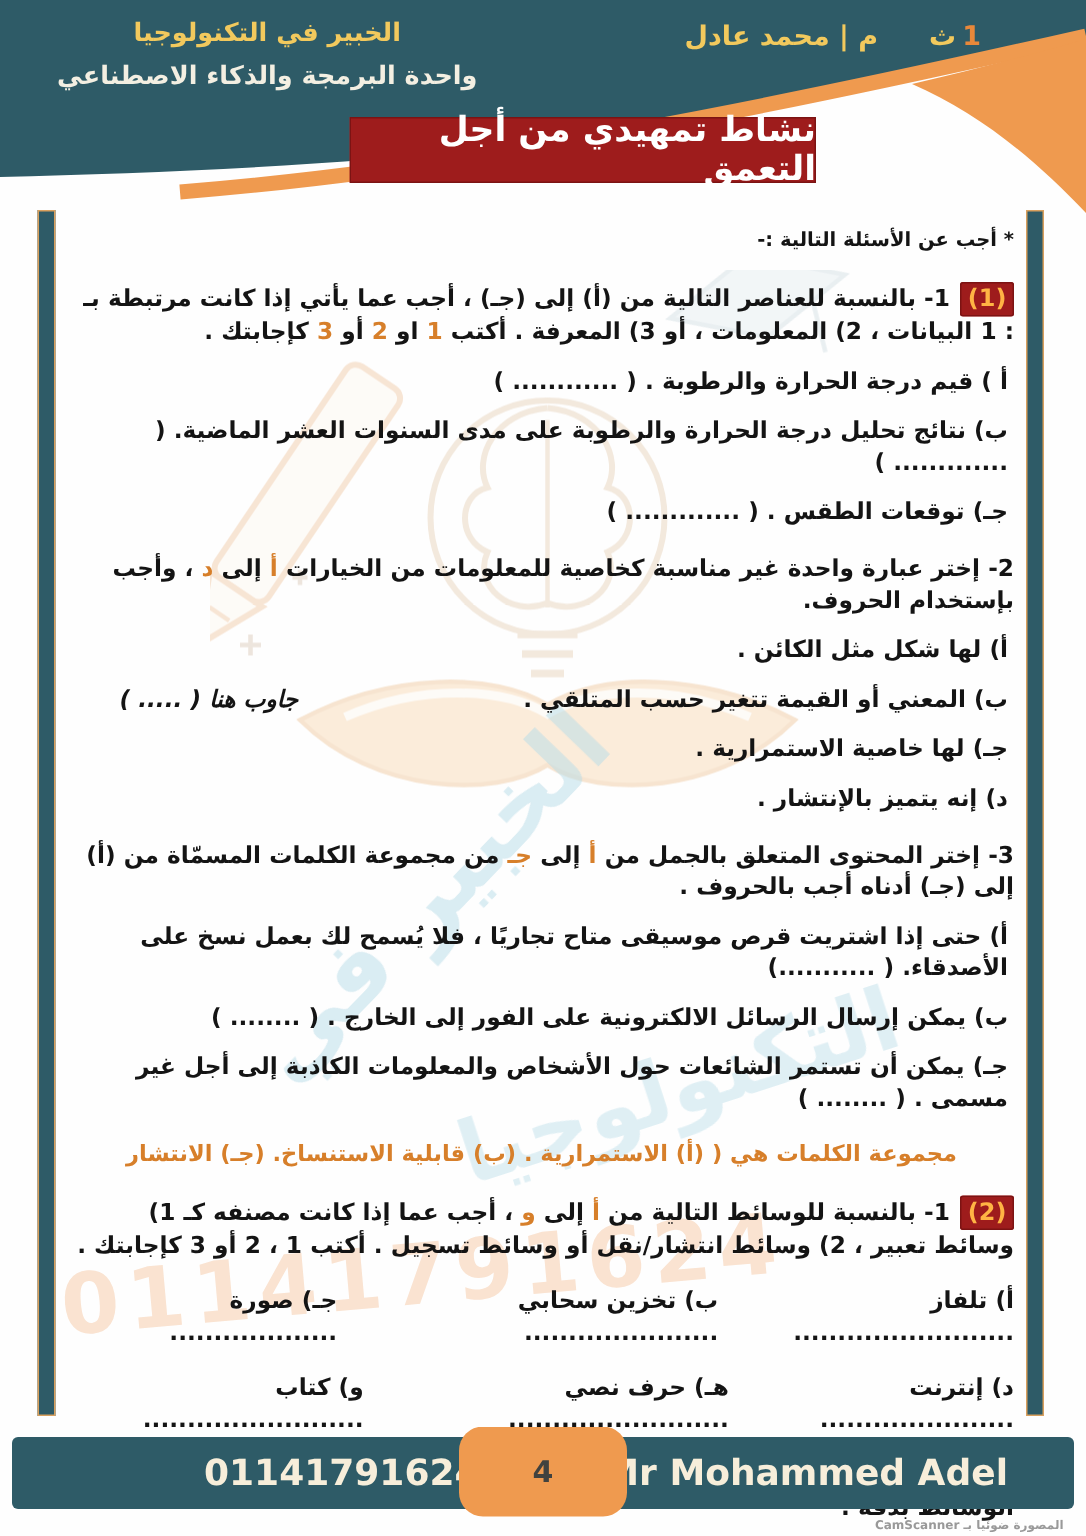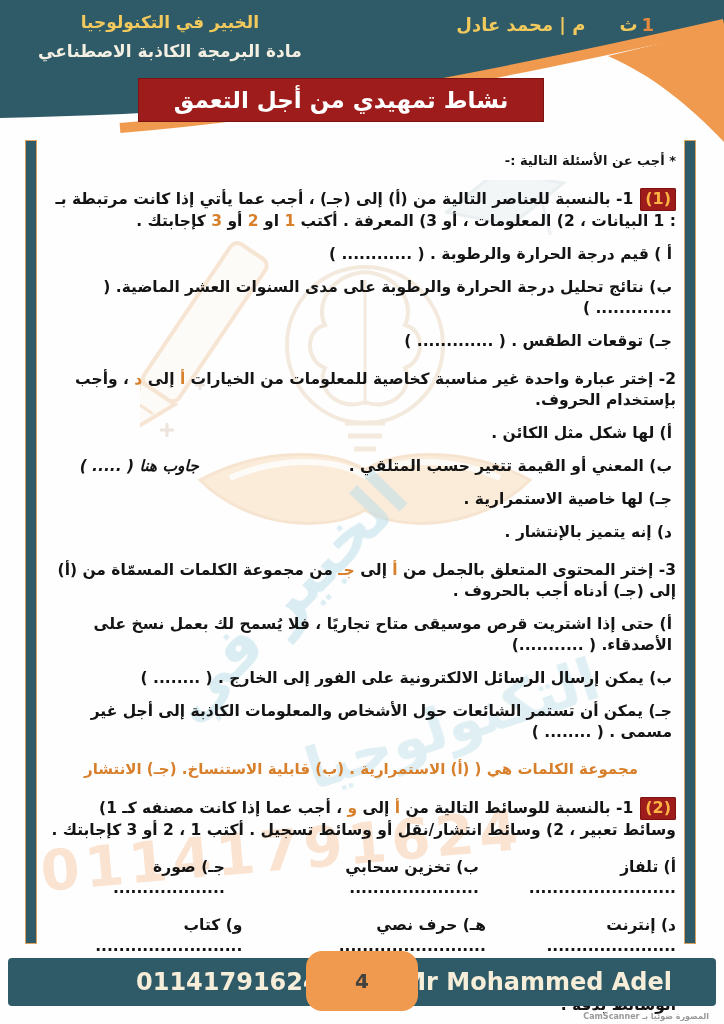--- a/index.html
+++ b/index.html
@@ -13,21 +13,21 @@
   
   .header{position:absolute;top:0;left:0;width:724px;height:150px;}
   .header svg{position:absolute;top:0;left:0;}
   .header-right{position:absolute;top:14px;right:70px;direction:rtl;display:flex;gap:34px;
                 font-weight:bold;font-size:18px;align-items:baseline;}
   .grade-num{color:#e8883a;} .grade-letter{color:var(--gold);margin-right:4px;}
   .teacher{color:var(--gold);}
   .header-left{position:absolute;top:12px;left:38px;text-align:center;direction:rtl;}
   .brand1{color:var(--gold);font-weight:bold;font-size:17px;}
   .brand2{color:#f3efe2;font-weight:bold;font-size:17px;margin-top:9px;}
-  .banner{position:absolute;top:78px;right:180px;width:406px;height:44px;background:var(--red);
+  .banner{position:absolute;top:78px;right:180px;width:311px;height:44px;background:var(--red);
           color:#fff;font-weight:bold;font-size:23px;display:flex;align-items:center;
           justify-content:center;direction:rtl;box-shadow:inset 0 0 0 1px #7c1313;}
 
   
   .rule{position:absolute;top:140px;bottom:80px;width:10px;background:var(--teal);
         border:1px solid #d9a05e;z-index:2;}
   .rule.left{left:25px;} .rule.right{right:28px;}
 
   
   .wm{position:absolute;z-index:1;pointer-events:none;font-weight:bold;direction:rtl;}
@@ -73,21 +73,21 @@
       <path d="M0,0 H724 V26 C600,52 430,90 250,106 C165,113 80,116 0,118 Z" fill="#2e5b67"></path>
       <path d="M120,128 C320,112 530,68 724,24" stroke="#ef9a4f" stroke-width="10" fill="none"></path>
       <path d="M724,26 L724,142 C690,106 652,75 608,56 C650,46 690,36 724,26 Z" fill="#ef9a4f"></path>
     </svg>
     <div class="header-right">
       <span class="grade"><span class="grade-num">1</span><span class="grade-letter">ث</span></span>
       <span class="teacher">م | محمد عادل</span>
     </div>
     <div class="header-left">
       <div class="brand1">الخبير في التكنولوجيا</div>
-      <div class="brand2">مادة البرمجة الكاذبة الاصطناعي</div>
+      <div class="brand2">واحدة البرمجة والذكاء الاصطناعي</div>
     </div>
     <div class="banner">نشاط تمهيدي من أجل التعمق</div>
   </div>
 
   <div class="rule left"></div>
   <div class="rule right"></div>
 
   <svg class="wm wm-illu" width="440" height="420" viewBox="0 0 440 420">
     <g opacity="0.9">
 

